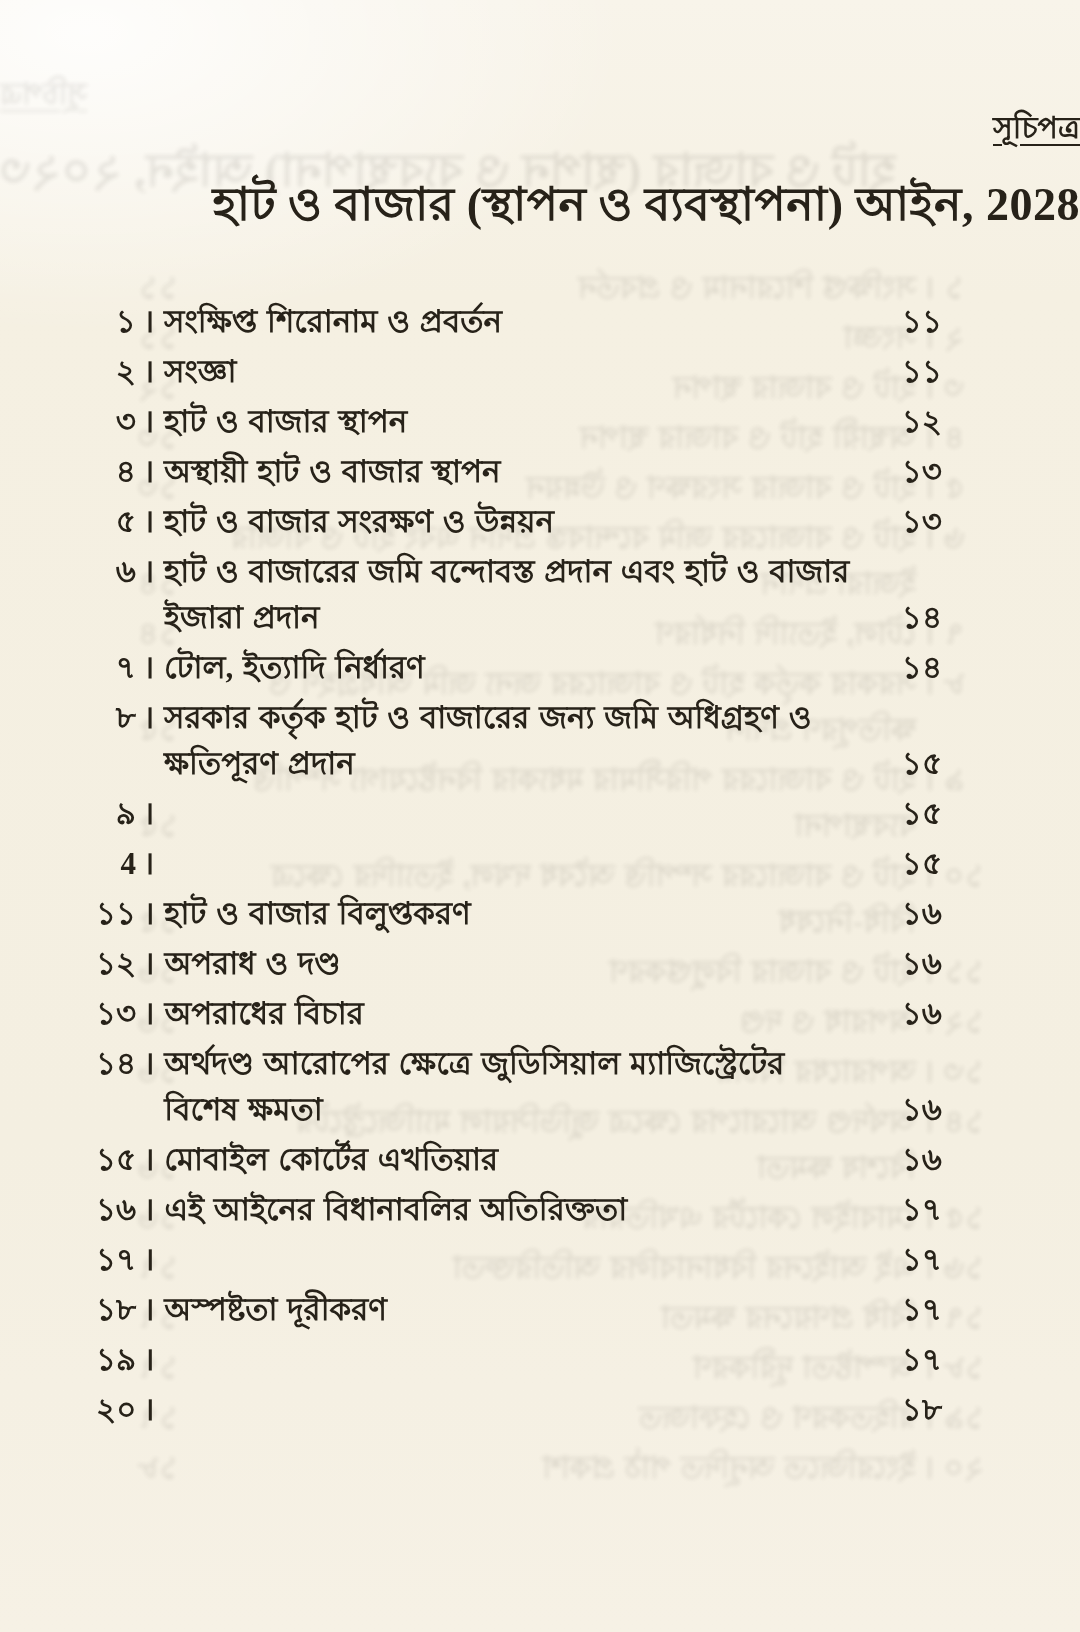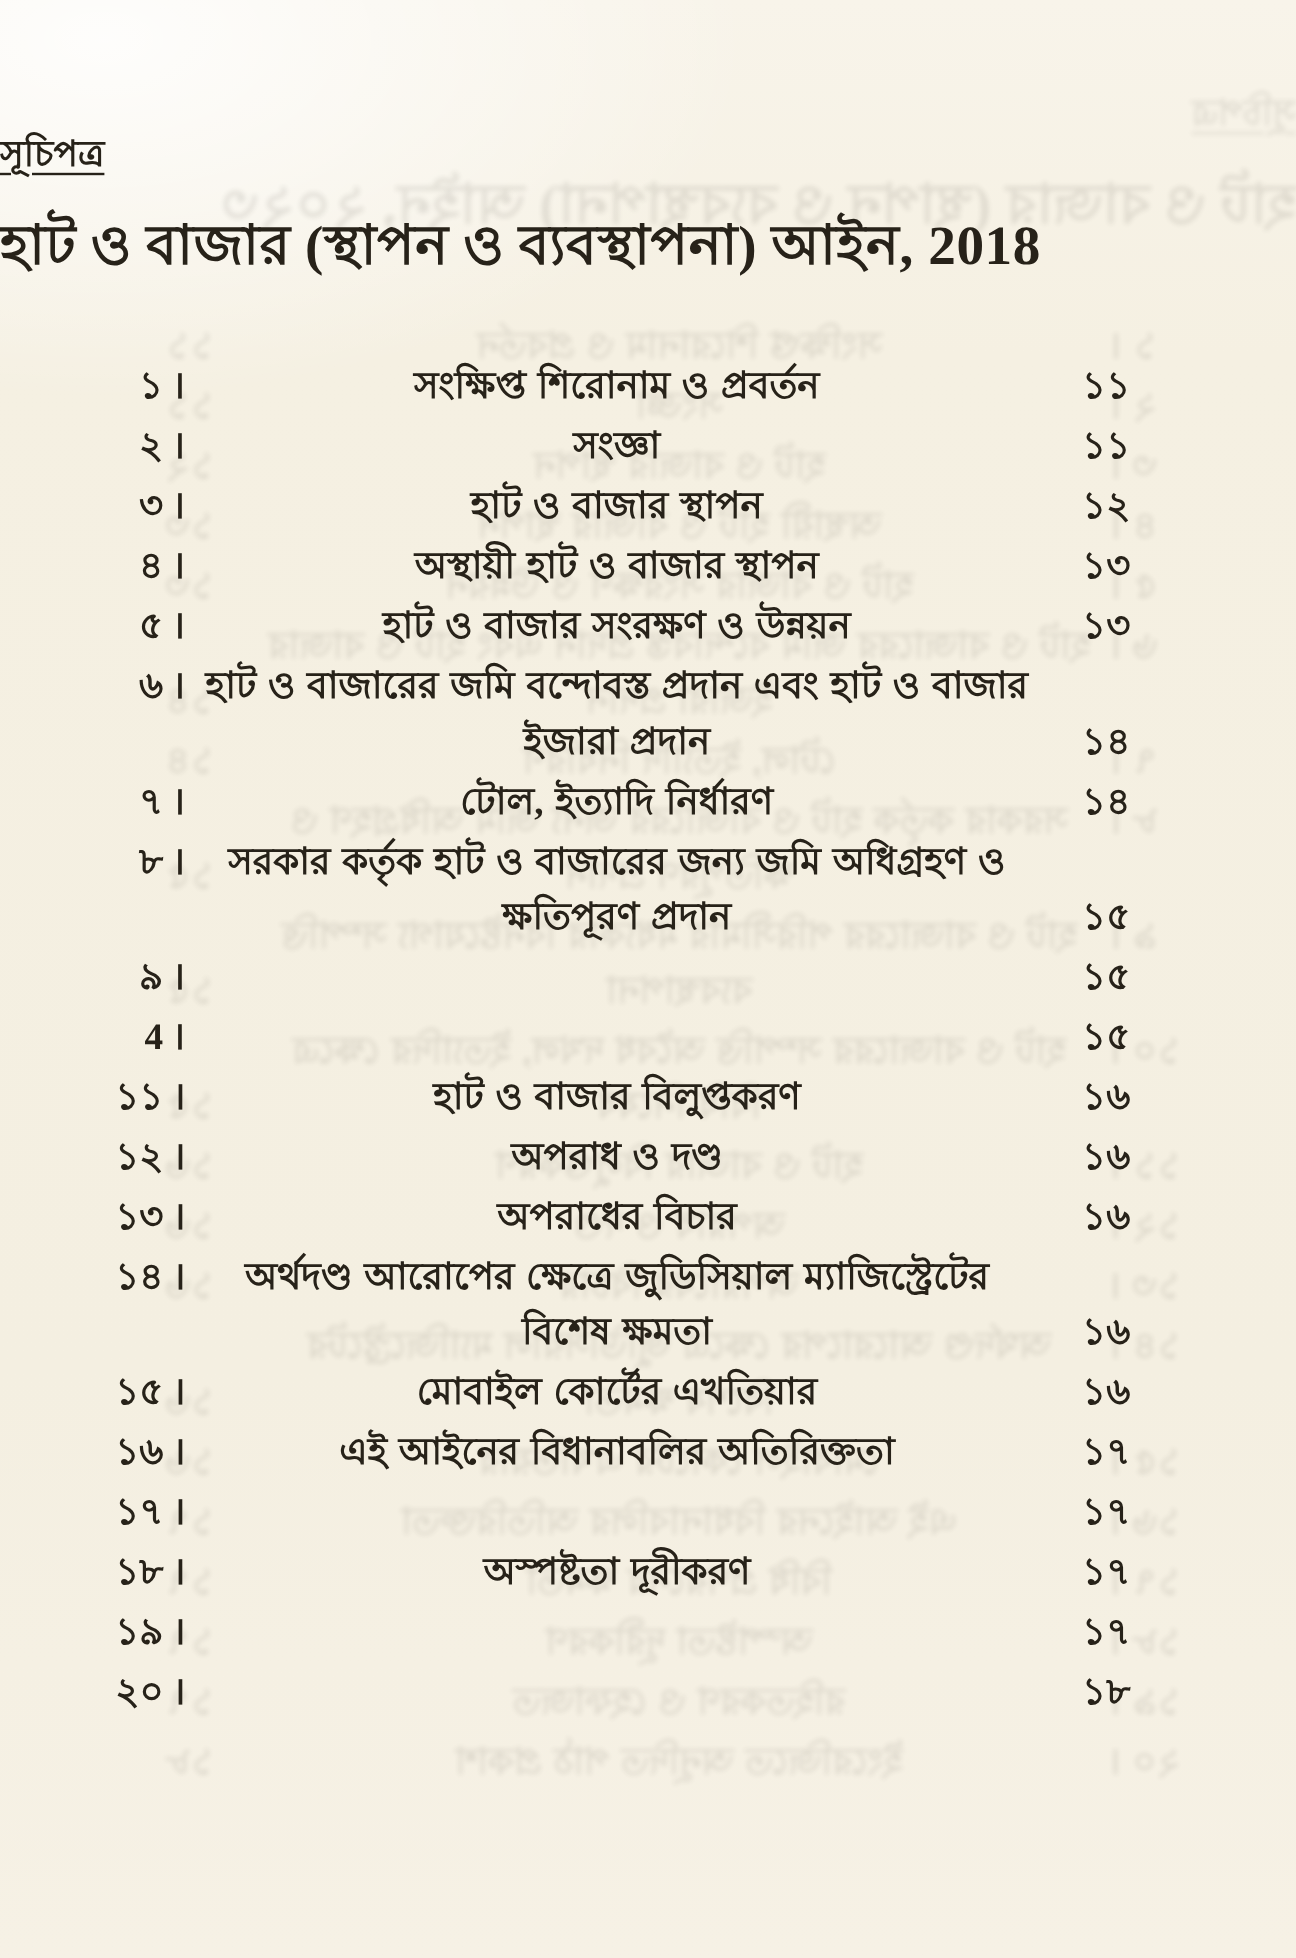--- a/index.html
+++ b/index.html
@@ -30,21 +30,21 @@
     opacity: 0.10;
     z-index: 1;
     pointer-events: none;
     user-select: none;
   }
   .content-layer {
     position: relative;
     z-index: 2;
   }
   .toc-header {
-    text-align: left;
+    text-align: right;
     padding-top: 104px;
   }
   .toc-label {
     display: inline-block;
     font-size: 30px;
     font-weight: bold;
     text-decoration: underline;
     text-underline-offset: 6px;
     text-decoration-thickness: 2px;
   }
@@ -74,21 +74,20 @@
   }
   .serial-separator {
     padding: 0 4px 0 7px;
   }
   .item-label {
     flex: 1 1 auto;
     max-width: 700px;
     padding-left: 6px;
     padding-right: 24px;
     word-spacing: 2px;
-    text-align: center;
   }
   .page-number {
     flex: none;
     margin-left: auto;
     align-self: flex-end;
     min-width: 54px;
     text-align: right;
   }
 </style>
 </head>
@@ -207,21 +206,21 @@
           </div>
         </div>
 
   </div>
     </div>
 
   <div class="content-layer">
 
     <div class="toc-header">
       <div class="toc-label">সূচিপত্র</div>
-      <div class="doc-title">হাট ও বাজার (স্থাপন ও ব্যবস্থাপনা) আইন, 2018</div>
+      <div class="doc-title">হাট ও বাজার (স্থাপন ও ব্যবস্থাপনা) আইন, 2028</div>
     </div>
 
     <div class="toc-list">
         <div class="toc-row">
           <span class="serial-cell"><span>১</span><span class="serial-separator">।</span></span>
           <span class="item-label">সংক্ষিপ্ত শিরোনাম ও প্রবর্তন</span>
           <span class="page-number">১১</span>
         </div>
         <div class="toc-row">
           <span class="serial-cell"><span>২</span><span class="serial-separator">।</span></span>

